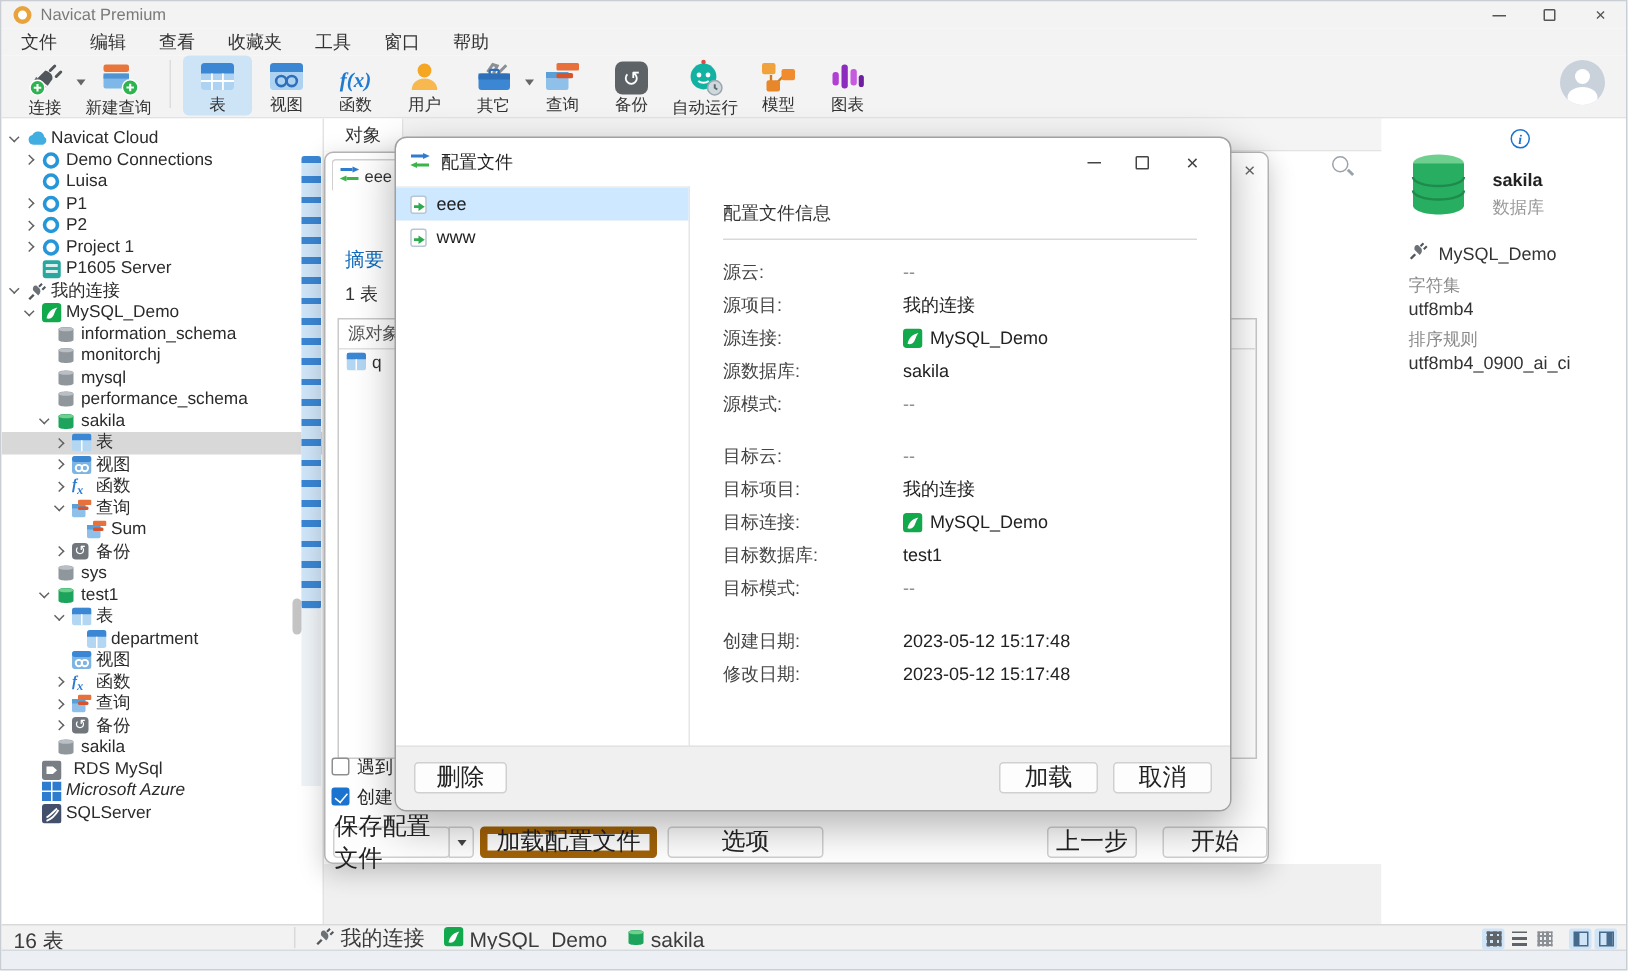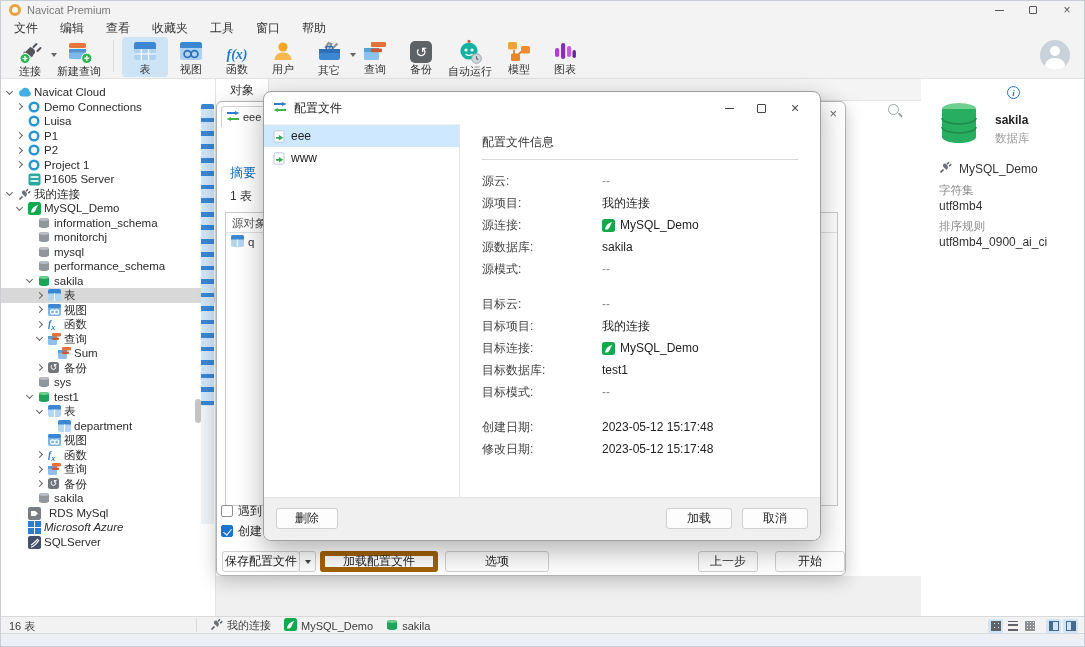--- a/index.html
+++ b/index.html
@@ -80,21 +80,21 @@
   .tr-grid { position:absolute; left:8px; top:110px; width:613px; height:294px; border:1px solid #c9c9c9; background:#fff; }
   .tr-grid-h { height:20px; border-bottom:1px solid #e0e0e0; line-height:20px; padding-left:6px; font-size:11.5px; color:#555; }
   .tr-grid-item { height:18px; display:flex; align-items:center; gap:4px; padding-left:5px; font-size:11.5px; color:#333; }
   .tr-chk { position:absolute; left:4px; display:flex; align-items:center; gap:5px; height:14px; }
   .tr-chk .box { width:12px; height:12px; border:1px solid #8f8f8f; border-radius:2px; background:#fff; }
   .tr-chk .box.on { background:#1a73cf; border-color:#1a73cf; position:relative; }
   .tr-chk .box.on::after { content:""; position:absolute; left:3px; top:1px; width:4px; height:7px;
                            border-right:1.6px solid #fff; border-bottom:1.6px solid #fff; transform:rotate(40deg); }
   .tr-chk .clip { width:30px; overflow:hidden; white-space:nowrap; font-size:12px; }
   .btn { position:absolute; height:21px; background:#fdfdfd; border:1px solid #d0d0d0; border-radius:3px;
-         font-size:12px; color:#222; display:flex; align-items:center; justify-content:center; }
+         font-size:16px; color:#222; display:flex; align-items:center; justify-content:center; }
   .btn.focus { border:5px solid #a16207; }
   .split-caret { position:absolute; height:21px; width:17px; background:#fdfdfd; border:1px solid #d0d0d0; border-radius:0 3px 3px 0;
                  display:flex; align-items:center; justify-content:center; }
   .split-caret i { width:0; height:0; border-left:3.5px solid transparent; border-right:3.5px solid transparent; border-top:4.5px solid #444; }
 
   
   .dialog { position:absolute; left:262px; top:90px; width:558px; height:450px; background:#fff;
             border:1px solid #a0a0a0; border-radius:8px; box-shadow:0 10px 28px rgba(0,0,0,.30); z-index:10; overflow:hidden; }
   .dlg-title { position:absolute; left:0; top:0; width:100%; height:32px; display:flex; align-items:center; padding-left:9px; gap:7px; }
   .dlg-title-label { font-size:12px; color:#222; }
@@ -123,21 +123,21 @@
   .rp-name { position:absolute; left:74px; top:34px; font-weight:700; font-size:12px; color:#222; }
   .rp-type { position:absolute; left:74px; top:52px; font-size:11.5px; color:#9a9a9a; }
   .rp-conn { position:absolute; left:18px; top:82px; display:flex; align-items:center; gap:7px; font-size:12px; color:#333; }
   .rp-l1 { position:absolute; left:18px; top:104px; color:#8a8a8a; font-size:11.5px; }
   .rp-v1 { position:absolute; left:18px; top:120px; color:#333; font-size:12px; }
   .rp-l2 { position:absolute; left:18px; top:140px; color:#8a8a8a; font-size:11.5px; }
   .rp-v2 { position:absolute; left:18px; top:156px; color:#333; font-size:12px; }
 
   
   .statusbar { position:absolute; left:0; top:615px; width:100%; height:17px; background:#f2f2f2;
-               border-top:1px solid #d9d9d9; font-size:11px; color:#3c3c3c; }
+               border-top:1px solid #d9d9d9; font-size:14px; color:#3c3c3c; }
   .sb-left { position:absolute; left:8px; top:2px; }
   .sb-sep { position:absolute; left:195px; top:1px; width:1px; height:14px; background:#d9d9d9; }
   .sb-group { position:absolute; left:209px; top:1px; display:flex; align-items:center; gap:5px; height:15px; }
   .sb-item { display:flex; align-items:center; gap:4px; margin-right:8px; }
   .sb-icons { position:absolute; right:6px; top:1px; display:flex; align-items:center; gap:2px; height:15px; }
   .sbi { width:15px; height:14px; display:flex; align-items:center; justify-content:center; border-radius:2px; }
   .sbi.sel { background:#cfe4f7; }
   .sbi i { display:block; width:10px; height:10px; }
   .i-grid { background:repeating-linear-gradient(90deg,#5f646a 0 2.6px,transparent 2.6px 4.2px),
                        repeating-linear-gradient(0deg,#5f646a 0 2.6px,transparent 2.6px 4.2px); }

